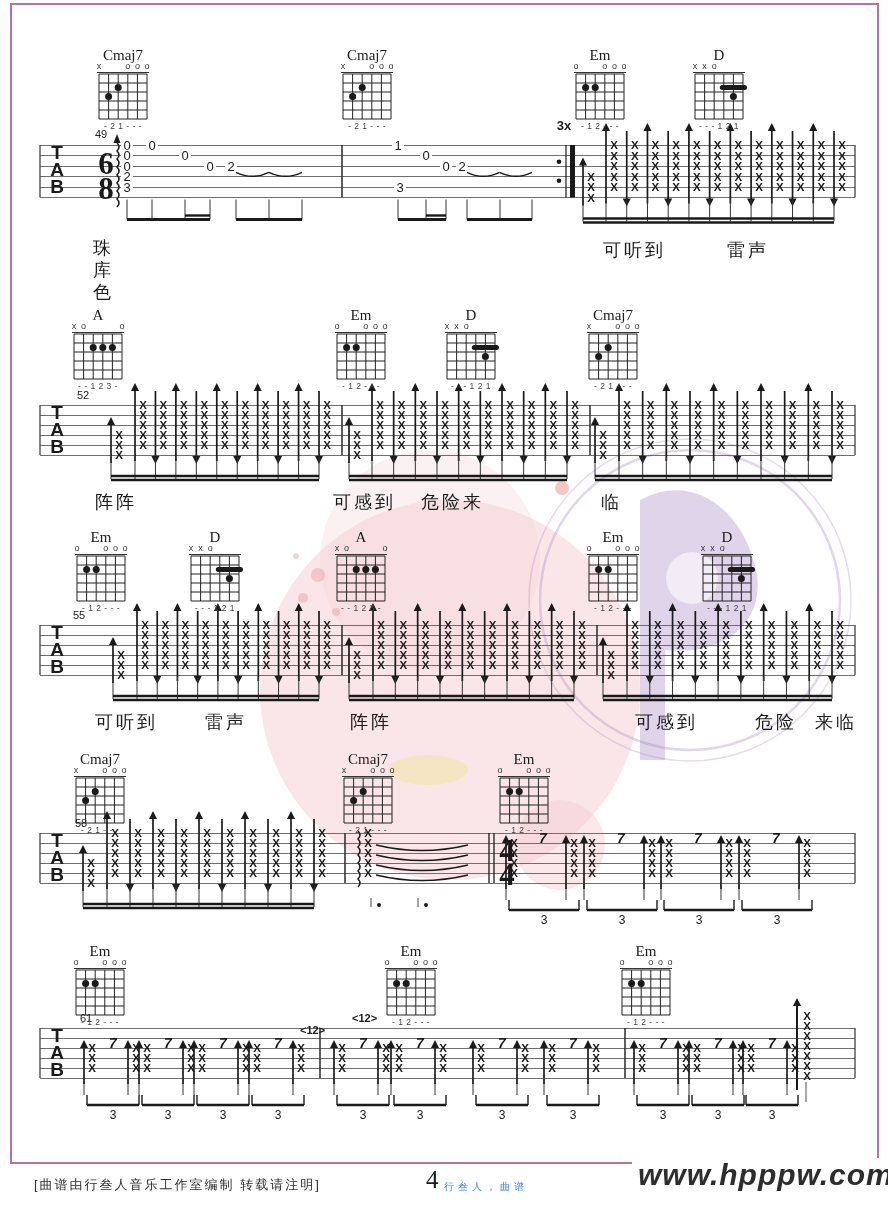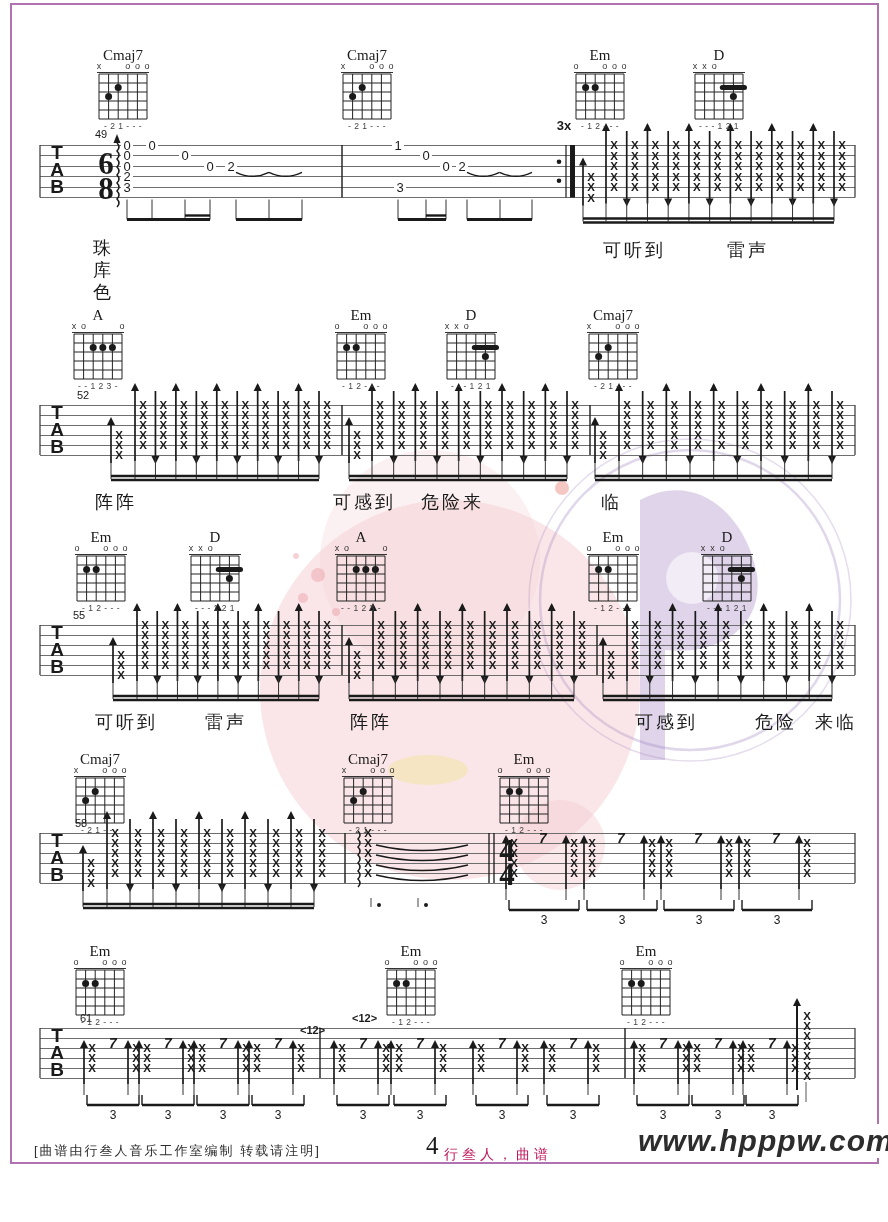--- a/index.html
+++ b/index.html
@@ -1,25 +1,25 @@
 <!DOCTYPE html>
 <html><head>
 <meta charset="utf-8">
 <style>
   html,body{margin:0;padding:0;background:#e8e8e8;}
   .page{position:relative;width:888px;height:1222px;background:#ffffff;overflow:hidden;
         font-family:"Liberation Sans",sans-serif;}
   .border-frame{position:absolute;left:10px;top:3px;width:865px;height:1157px;
         border:2px solid #b172b1;pointer-events:none;}
   svg.canvas{position:absolute;left:0;top:0;}
-  .footer{position:absolute;left:0;top:1114px;width:843px;height:62px;}
+  .footer{position:absolute;left:0;top:1148px;width:843px;height:62px;}
   .footer-left{position:absolute;left:34px;top:28px;font-size:13px;letter-spacing:2px;color:#2e2e2e;}
   .footer-page{position:absolute;left:426px;top:18px;font-size:25px;color:#1a1a1a;
         font-family:"Liberation Serif",serif;}
-  .footer-right{position:absolute;left:444px;top:32px;font-size:14px;letter-spacing:4px;color:#be185d;white-space:nowrap;}
+  .footer-right{position:absolute;left:444px;top:32px;font-size:10px;letter-spacing:4px;color:#3b82f6;white-space:nowrap;}
   .footer-site{position:absolute;left:632px;top:10px;font-size:30px;font-weight:bold;font-style:italic;
         color:#2d2d2d;background:#ffffff;padding-left:6px;text-decoration:none;letter-spacing:1px;}
   text{user-select:none;}
 </style>
 </head>
 <body>
 
 <div class="page">
   <svg class="canvas" id="notation" width="888" height="1222" viewBox="0 0 888 1222">
       <g>

